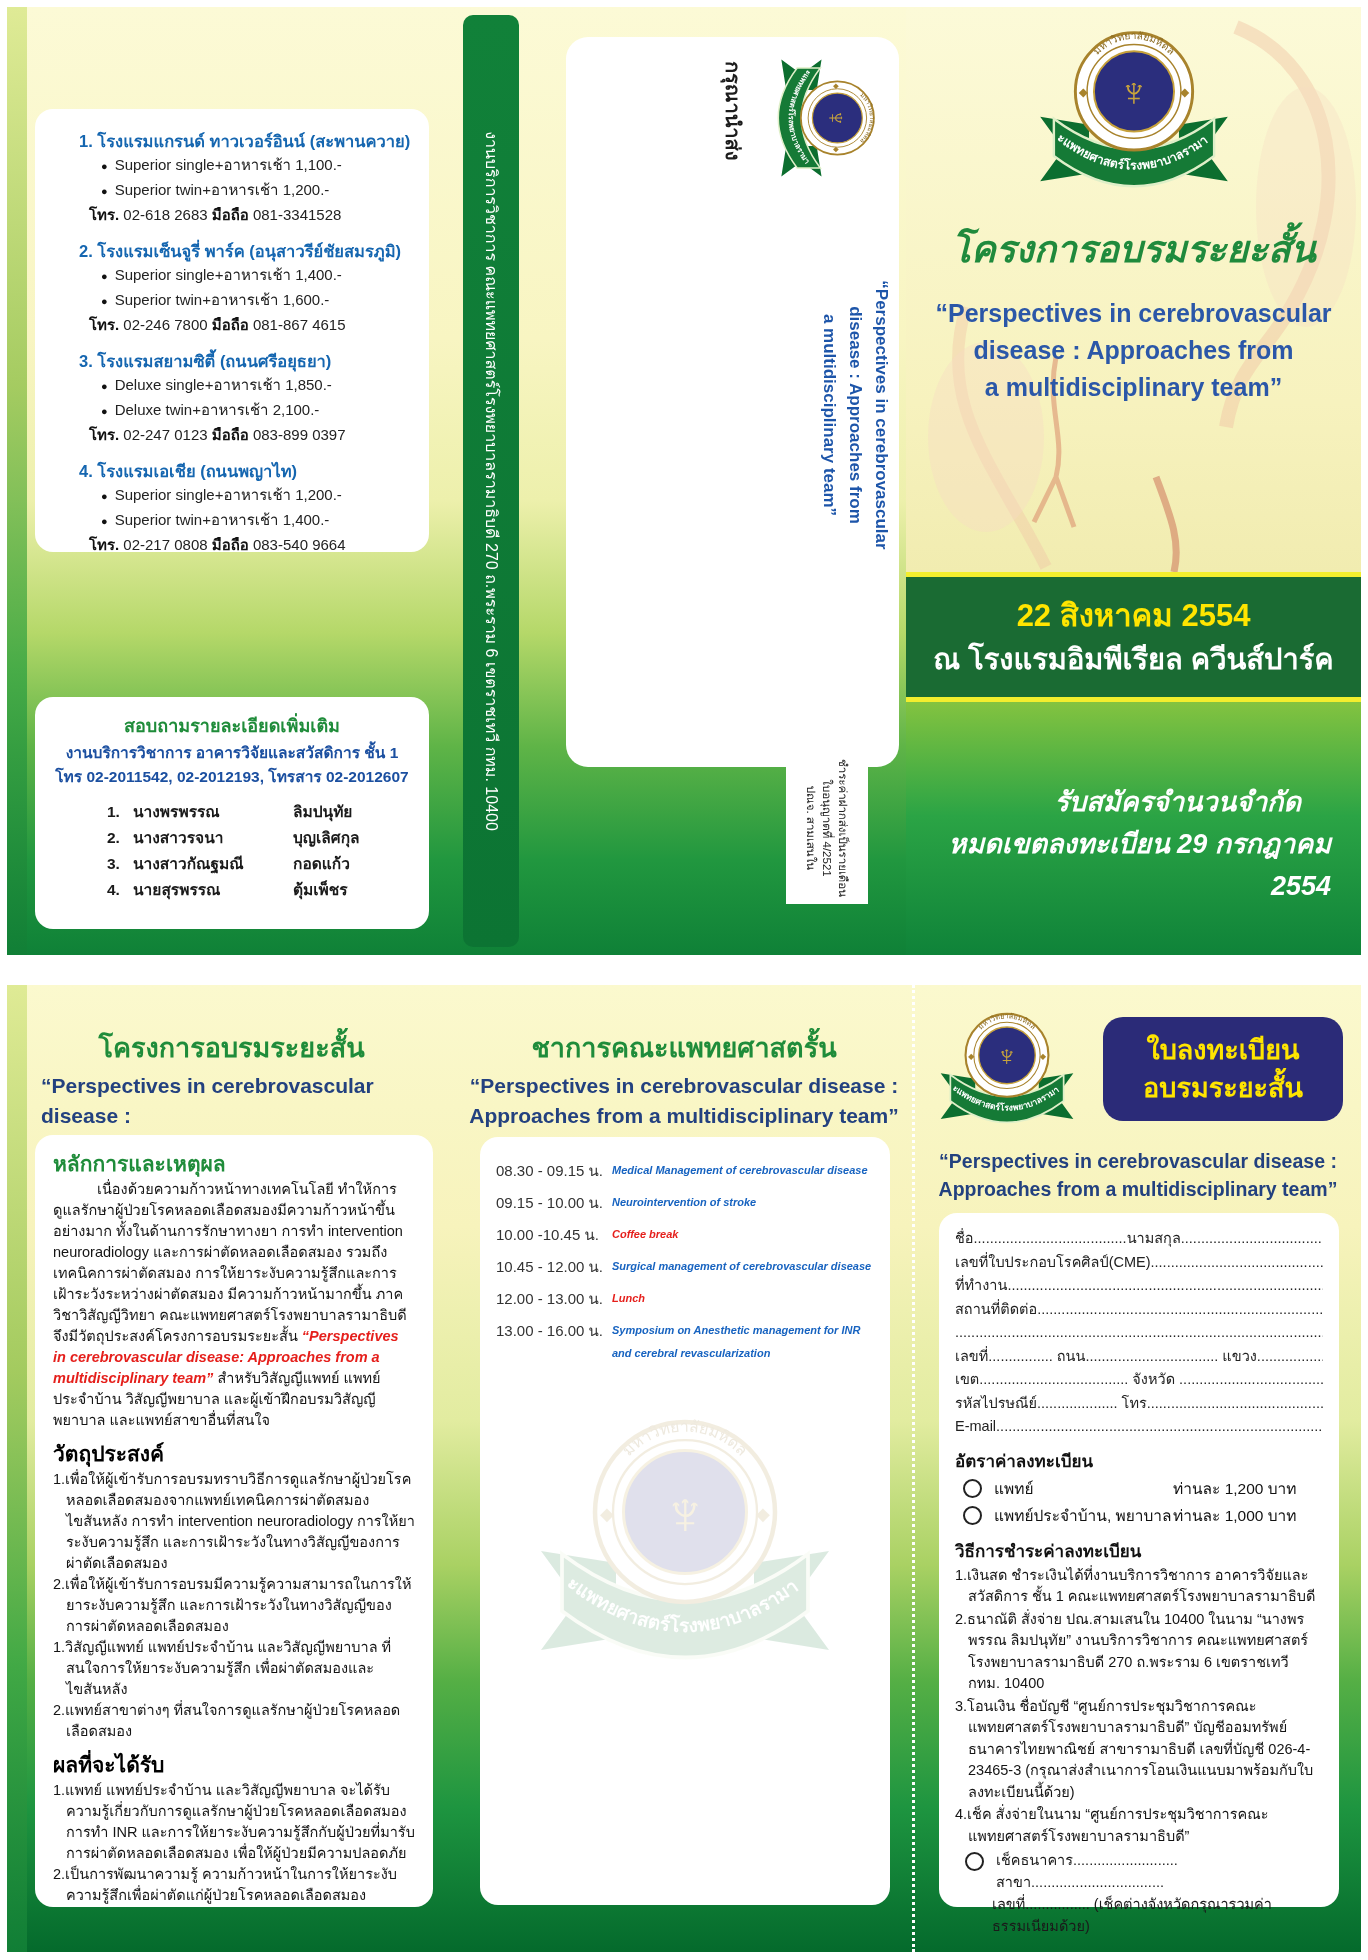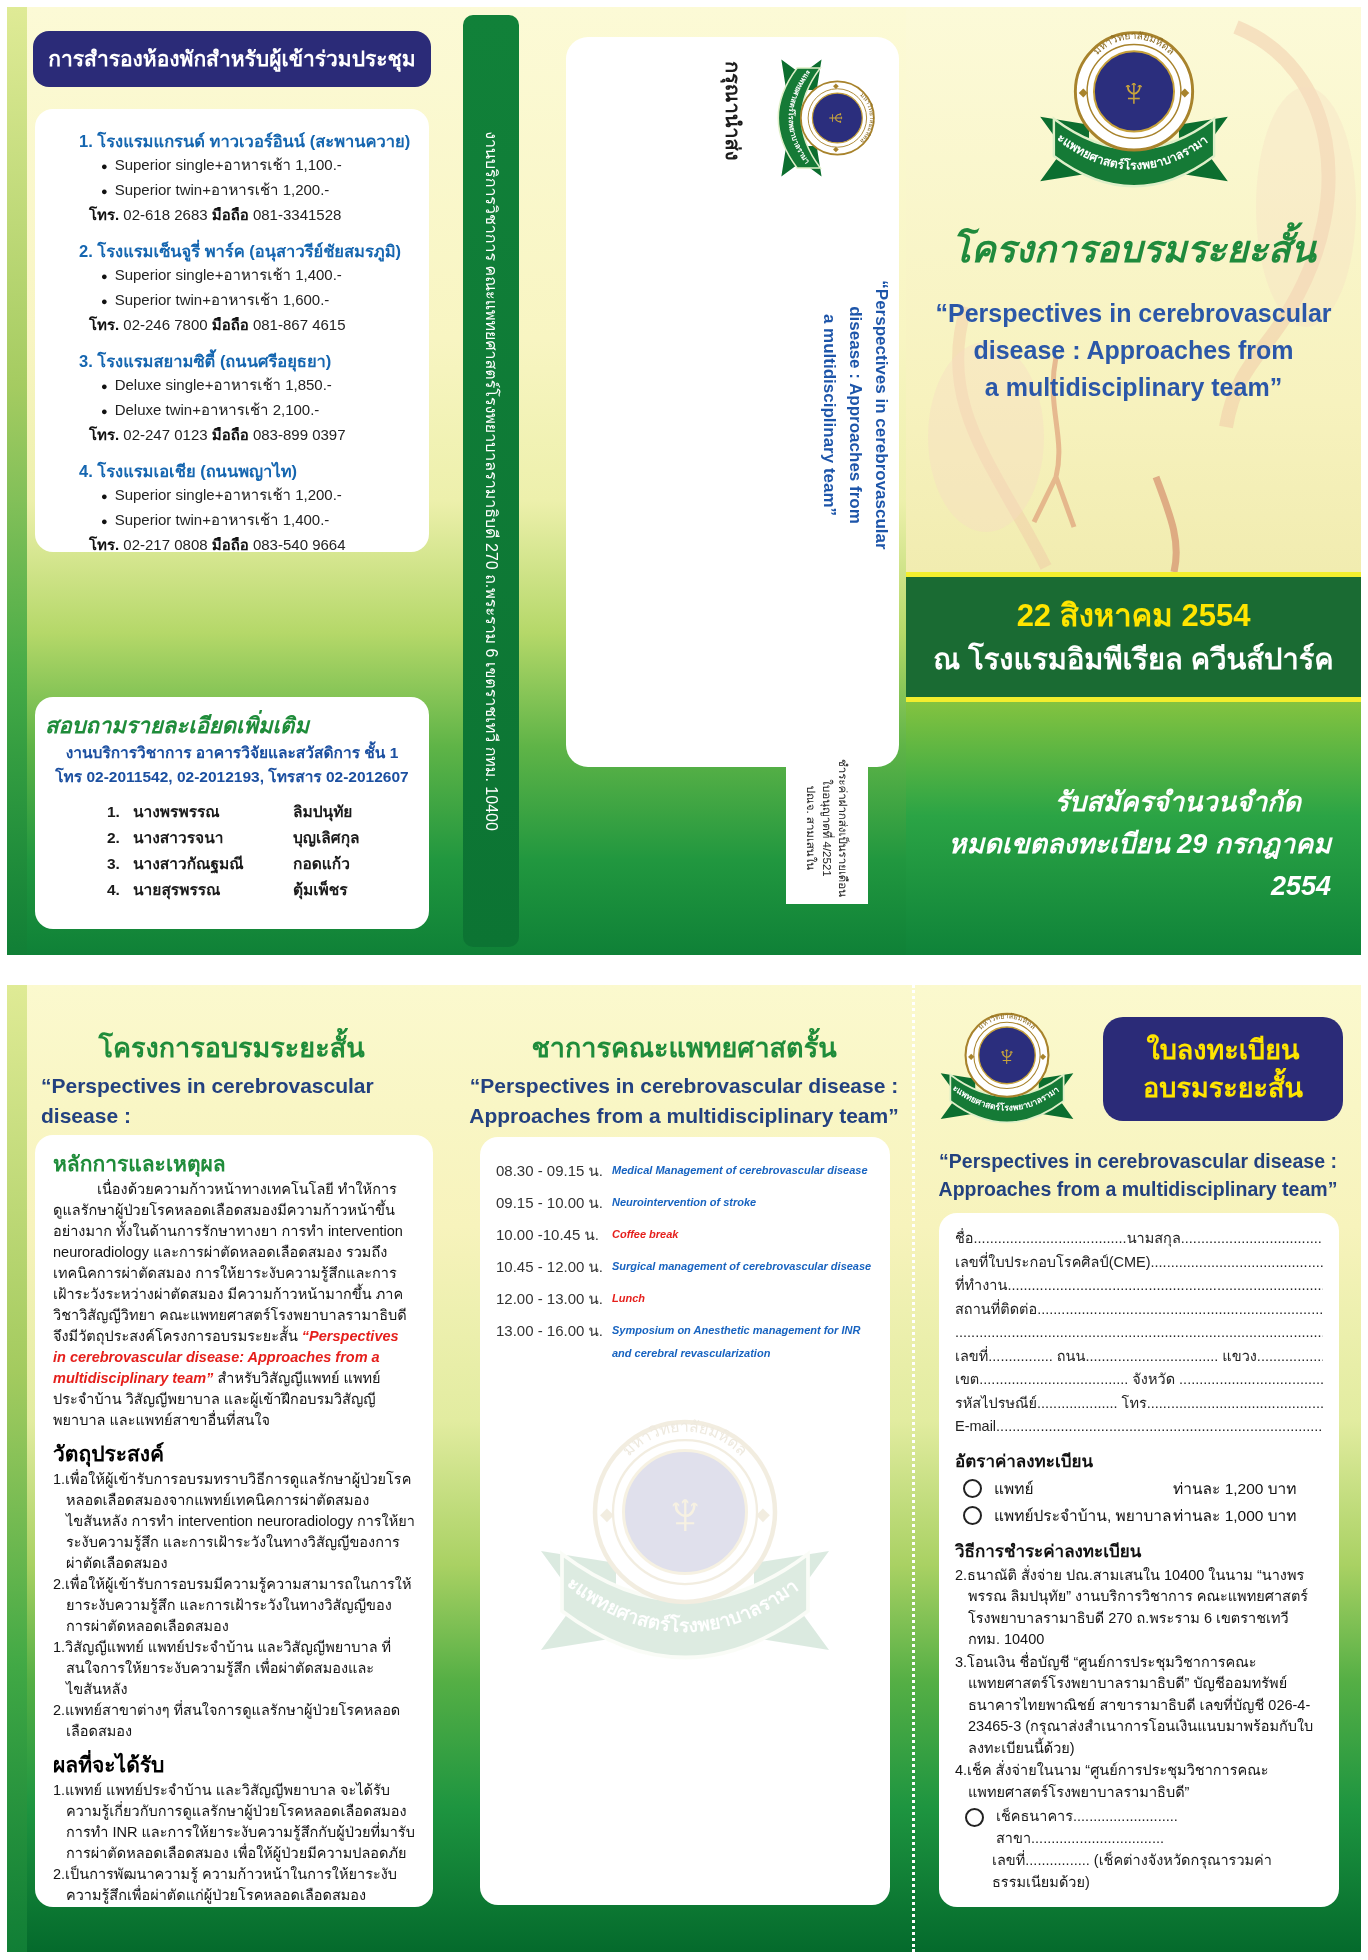--- a/index.html
+++ b/index.html
@@ -29,21 +29,21 @@
   .acc-box{position:absolute;left:28px;top:102px;width:394px;height:443px;background:#fff;border-radius:18px;
     padding:20px 0 0 0;box-sizing:border-box;}
   .hotel{margin:0 0 13px 44px;}
   .hotel-name{color:#1566B0;font-weight:bold;font-size:16.5px;line-height:24px;}
   .opt{font-size:15px;line-height:23px;padding-left:22px;color:#222;}
   .opt .bullet{font-size:11px;margin-right:7px;color:#111;}
   .hotel-tel{font-size:15px;line-height:23px;padding-left:10px;color:#222;}
   .hotel-tel b{color:#111;}
   .contact-box{position:absolute;left:28px;top:690px;width:394px;height:232px;background:#fff;border-radius:18px;
     padding:14px 10px 0 10px;box-sizing:border-box;}
-  .contact-title{color:#1F8C3A;font-weight:bold;font-style:italic;font-size:22px;text-align:left;line-height:30px;}
+  .contact-title{color:#1F8C3A;font-weight:bold;font-size:18px;text-align:center;line-height:30px;}
   .contact-line{color:#1B4FA0;font-weight:bold;font-size:15.5px;text-align:center;line-height:24px;}
   .people{margin-top:10px;}
   .person{display:flex;font-size:15.5px;font-weight:bold;line-height:26px;padding-left:62px;}
   .person .pno{width:26px;}
   .person .pname{width:160px;}
 
   
   .rot{position:absolute;top:0;left:0;transform-origin:0 0;transform:rotate(90deg) translateY(-100%);white-space:nowrap;}
   .mail-strip{position:absolute;left:7px;top:8px;width:56px;height:932px;border-radius:10px;
     background:linear-gradient(180deg,#118139 0%,#0C7433 100%);}
@@ -133,21 +133,20 @@
   .cheque-l2{font-size:14.5px;line-height:22px;padding-left:37px;}
 
   .logo-slot svg{display:block;width:100%;height:auto;}
 </style>
 </head>
 <body>
 
 <div class="sheet" id="sheet-top">
 
   <div class="panel" id="p-acc">
-    <div class="acc-header">การสำรองห้องพักสำหรับผู้เข้าร่วมประชุม</div>
     <div class="acc-box">
         <div class="hotel">
     <div class="hotel-name">1. โรงแรมแกรนด์ ทาวเวอร์อินน์ (สะพานควาย)</div>
     <div>
             <div class="opt"><span class="bullet">●</span><span>Superior single+อาหารเช้า 1,100.-</span></div>
             <div class="opt"><span class="bullet">●</span><span>Superior twin+อาหารเช้า 1,200.-</span></div>
           </div>
     <div class="hotel-tel">
       <b>โทร.</b> <span>02-618 2683</span>
       <b>มือถือ</b> <span>081-3341528</span>
@@ -474,20 +473,21 @@
     <span class="rate-price">ท่านละ 1,200 บาท</span>
   </div>
           <div class="rate-row">
     <span class="radio"></span>
     <span class="rate-label">แพทย์ประจำบ้าน, พยาบาล</span>
     <span class="rate-price">ท่านละ 1,000 บาท</span>
   </div>
         </div>
       <div class="pay-title">วิธีการชำระค่าลงทะเบียน</div>
       <div>
+          <div class="pay-item">1.เงินสด ชำระเงินได้ที่งานบริการวิชาการ อาคารวิจัยและสวัสดิการ ชั้น 1 คณะแพทยศาสตร์โรงพยาบาลรามาธิบดี</div>
           <div class="pay-item">2.ธนาณัติ สั่งจ่าย ปณ.สามเสนใน 10400 ในนาม “นางพรพรรณ ลิมปนุทัย” งานบริการวิชาการ คณะแพทยศาสตร์โรงพยาบาลรามาธิบดี 270 ถ.พระราม 6 เขตราชเทวี กทม. 10400</div>
           <div class="pay-item">3.โอนเงิน ชื่อบัญชี “ศูนย์การประชุมวิชาการคณะแพทยศาสตร์โรงพยาบาลรามาธิบดี” บัญชีออมทรัพย์ ธนาคารไทยพาณิชย์ สาขารามาธิบดี เลขที่บัญชี 026-4-23465-3 (กรุณาส่งสำเนาการโอนเงินแนบมาพร้อมกับใบลงทะเบียนนี้ด้วย)</div>
           <div class="pay-item">4.เช็ค สั่งจ่ายในนาม “ศูนย์การประชุมวิชาการคณะแพทยศาสตร์โรงพยาบาลรามาธิบดี”</div>
         </div>
       <div class="cheque-row">
         <span class="radio"></span>
         <span>เช็คธนาคาร.......................... สาขา.................................</span>
       </div>
       <div class="cheque-l2">เลขที่................ (เช็คต่างจังหวัดกรุณารวมค่าธรรมเนียมด้วย)</div>
 

